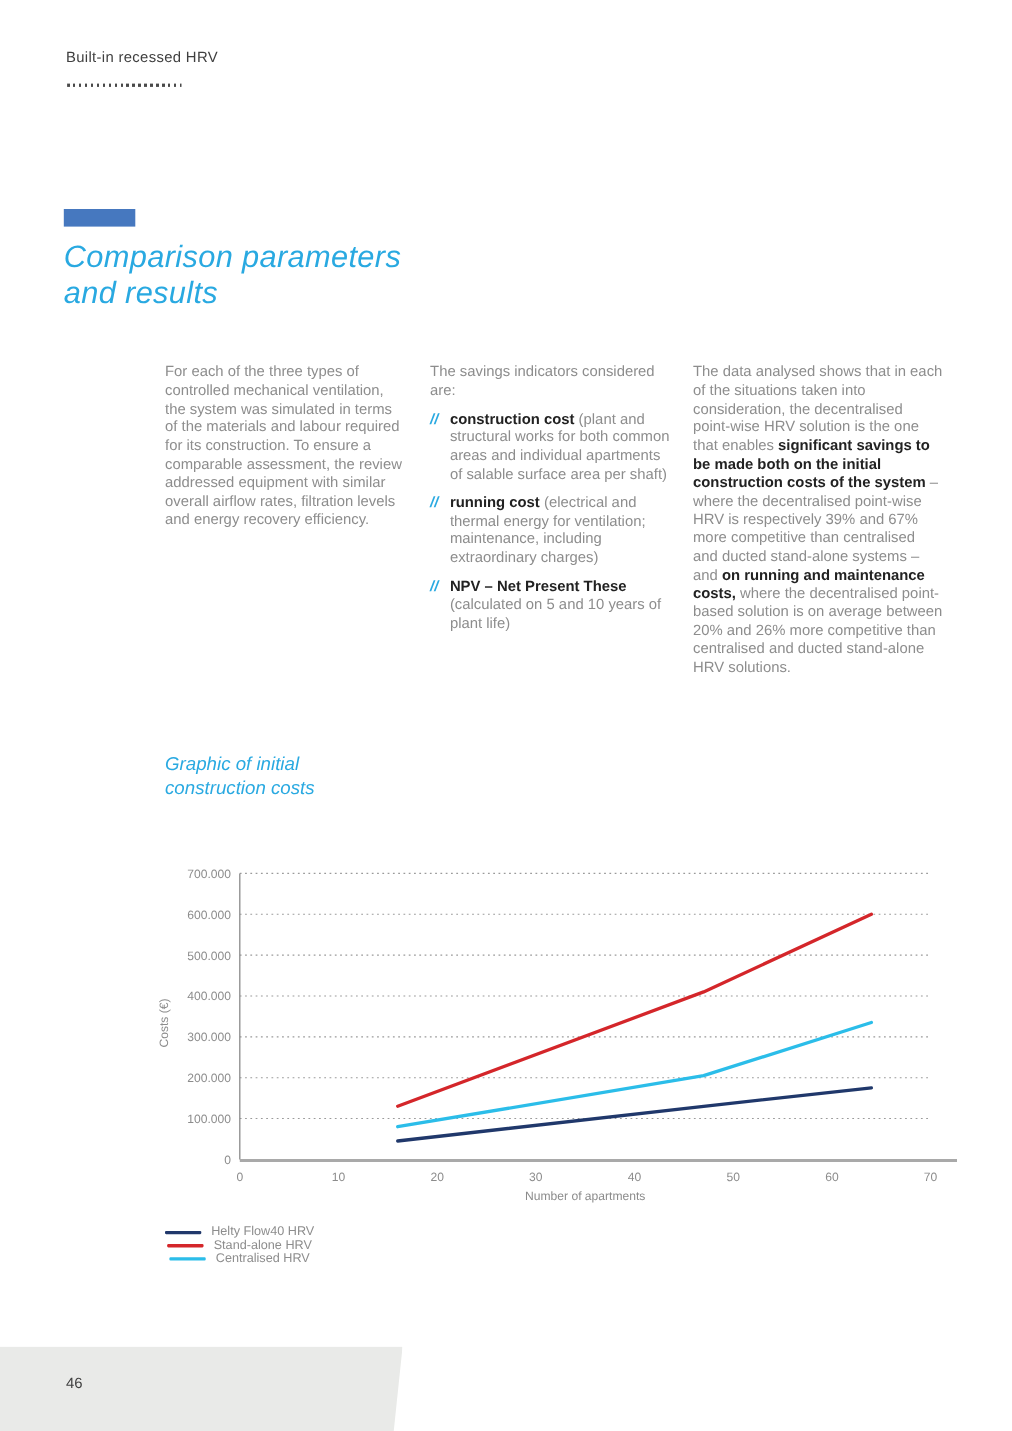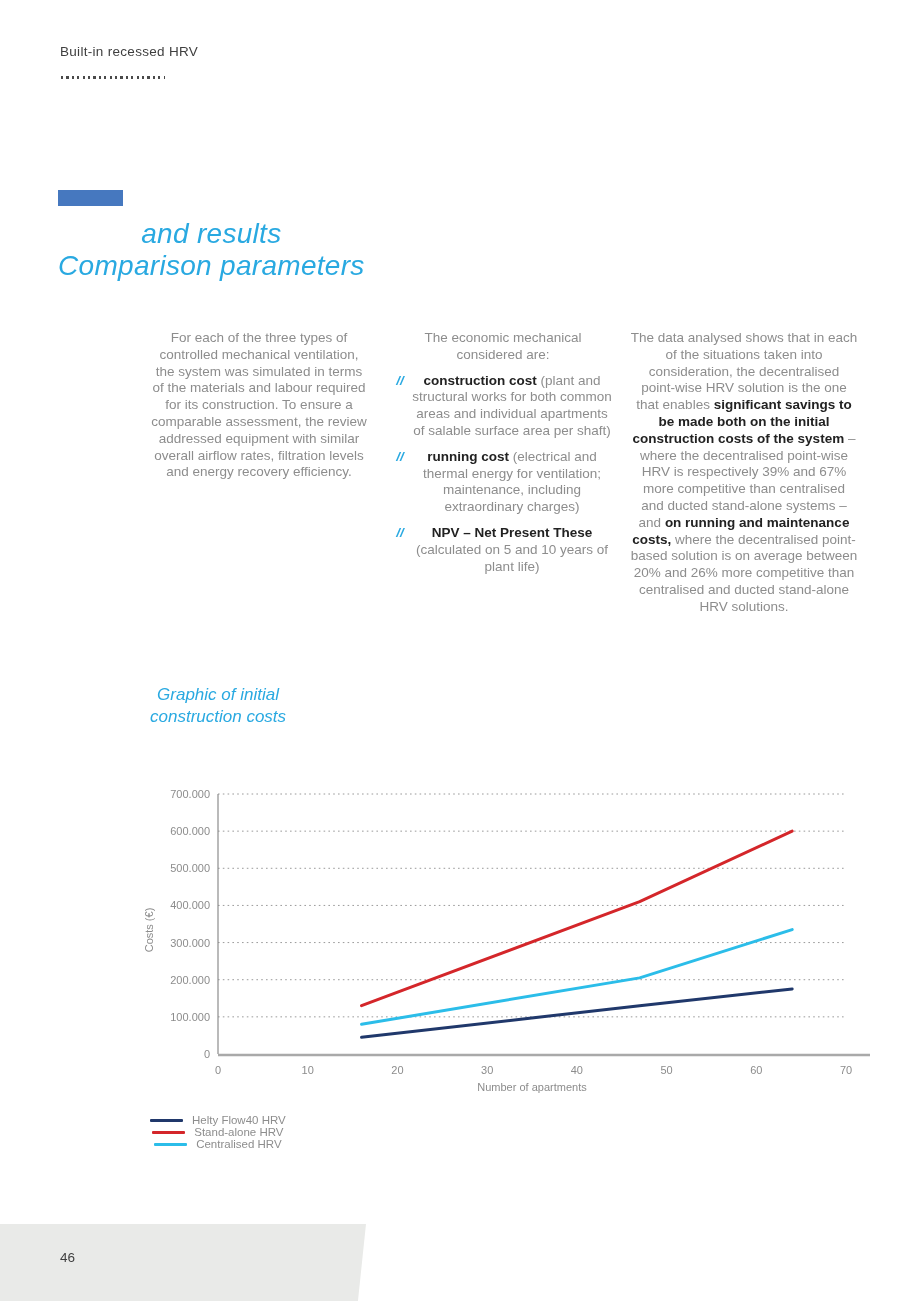--- a/index.html
+++ b/index.html
@@ -1,18 +1,18 @@
 <!DOCTYPE html>
 <html><head>
 <meta charset="utf-8">
 <style>
   * { margin:0; padding:0; box-sizing:border-box; }
   html,body { background:#ffffff; }
   body { font-family:"Liberation Sans", sans-serif; }
-  .page { position:relative; width:920px; height:1301px; background:#ffffff; overflow:hidden;text-align:center; }
+  .page { position:relative; width:920px; height:1301px; background:#ffffff; overflow:hidden; }
 
   .doc-header { position:absolute; left:60px; top:44px; font-size:13.5px; color:#3f3f3f; letter-spacing:.3px; }
   .header-dots { position:absolute; left:61px; top:76px; width:104px; height:2.6px;
     background:repeating-linear-gradient(90deg,#4a4a4a 0 2.2px, transparent 2.2px 5.4px); }
 
   .accent-bar { position:absolute; left:58px; top:190px; width:65px; height:16px; background:#4678bf; }
   .page-title { position:absolute; left:58px; top:218px; font-size:28px; line-height:32px;
     font-style:italic; font-weight:400; color:#29a9e1; letter-spacing:.3px; }
 
   .col { position:absolute; top:330px; font-size:13.5px; line-height:16.8px; color:#8d8d8d; }
@@ -45,28 +45,28 @@
 </head>
 <body>
 
 <div class="page">
 
   <div class="doc-header">Built-in recessed HRV</div>
   <div class="header-dots"></div>
 
   <div class="accent-bar"></div>
   <div class="page-title">
+    <div>Comparison parameters</div>
     <div>and results</div>
-    <div>Comparison parameters</div>
   </div>
 
   <div class="col col-1">For each of the three types of controlled mechanical ventilation, the system was simulated in terms of the materials and labour required for its construction. To ensure a comparable assessment, the review addressed equipment with similar overall airflow rates, filtration levels and energy recovery efficiency.</div>
 
   <div class="col col-2">
-    <div class="col2-intro">The economic mechanical considered are:</div>
+    <div class="col2-intro">The savings indicators considered are:</div>
     <div id="bullet-list">
         <div class="bullet">
           <span class="bullet-marker">//</span>
           <span class="bullet-text"><b>construction cost</b> (plant and structural works for both common areas and individual apartments of salable surface area per shaft)</span>
         </div>
         <div class="bullet">
           <span class="bullet-marker">//</span>
           <span class="bullet-text"><b>running cost</b> (electrical and thermal energy for ventilation; maintenance, including extraordinary charges)</span>
         </div>
         <div class="bullet">

